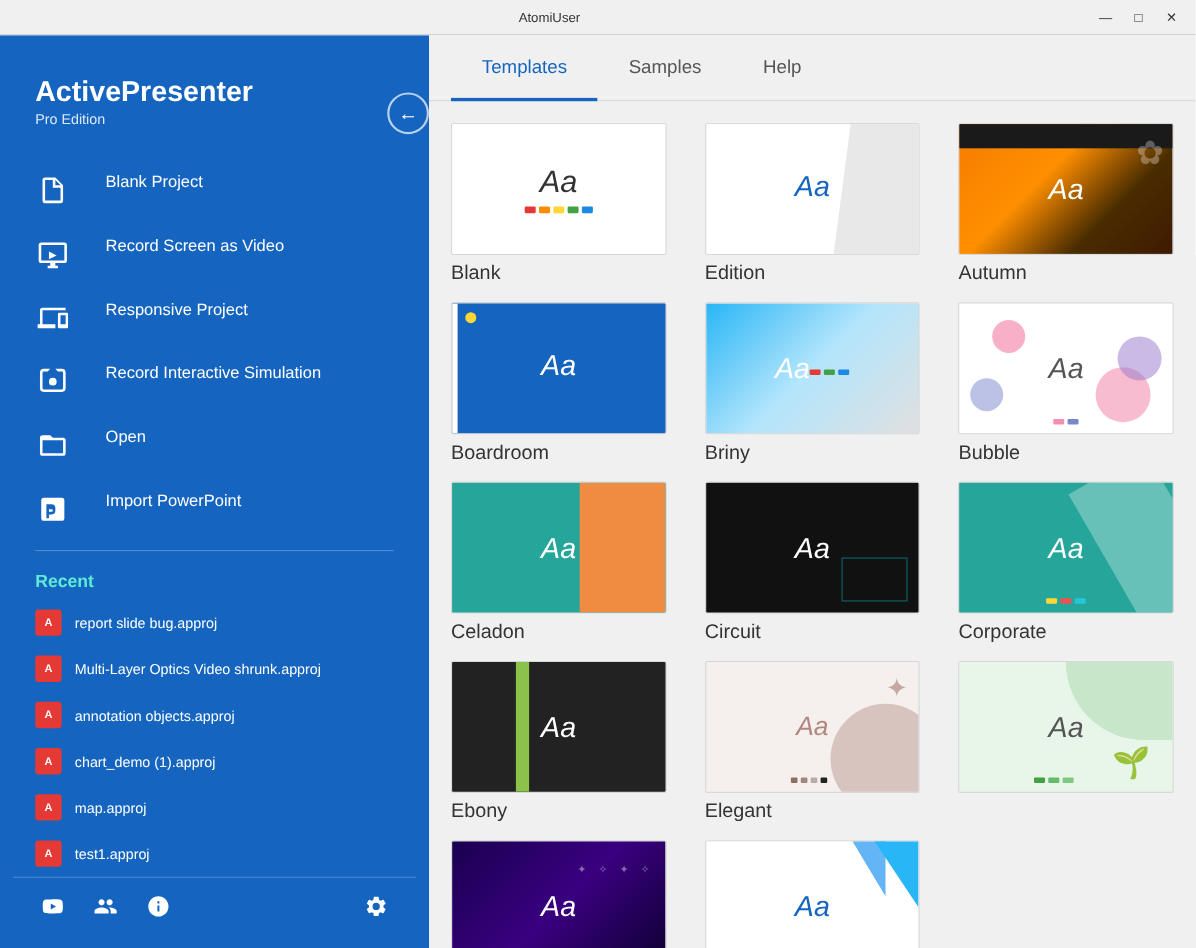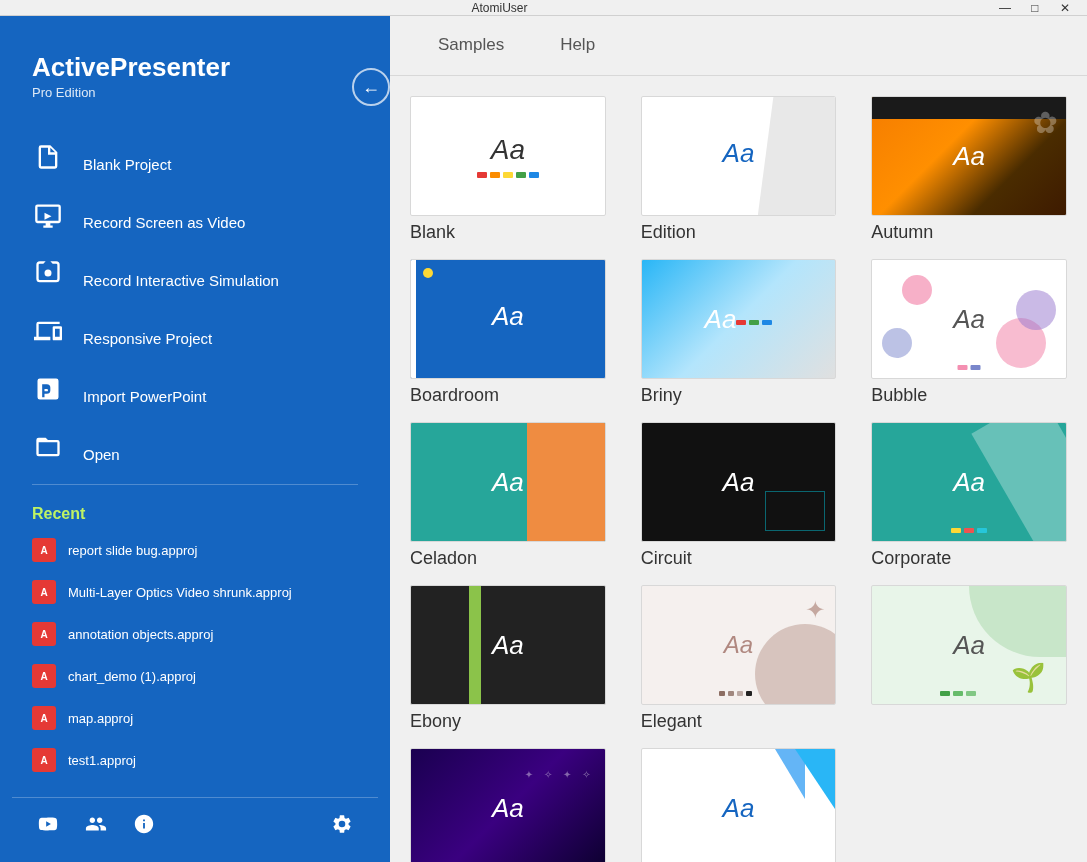--- a/index.html
+++ b/index.html
@@ -1,20 +1,20 @@
 <!DOCTYPE html>
 <html><head>
   <meta charset="utf-8">
   <style>
     * { margin: 0; padding: 0; box-sizing: border-box; }
     body { width: 1087px; height: 862px; font-family: 'Segoe UI', Arial, sans-serif; overflow: hidden; display: flex; flex-direction: column; }
 
     
     .title-bar {
-      height: 16px;
+      height: 32px;
       background: #f0f0f0;
       display: flex;
       align-items: center;
       justify-content: flex-end;
       padding: 0 8px;
       border-bottom: 1px solid #d0d0d0;
     }
     .title-bar-user {
       margin-right: auto;
       margin-left: auto;
@@ -91,22 +91,22 @@
       padding: 24px 20px 8px 20px;
     }
 
     .sidebar-nav {
       margin-top: 20px;
       padding: 0;
     }
 
     .sidebar-nav-item {
       display: flex;
-      align-items: flex-end;
-      gap: 19px;
+      align-items: flex-start;
+      gap: 32px;
       padding: 13px 20px;
       cursor: pointer;
       color: white;
       font-size: 15px;
       transition: background 0.15s;
     }
 
     .nav-icon {
       width: 32px;
       height: 32px;
@@ -125,21 +125,21 @@
     .sidebar-divider {
       height: 1px;
       background: rgba(255,255,255,0.25);
       margin: 8px 20px;
     }
 
     .recent-label {
       padding: 12px 20px 6px 20px;
       font-size: 16px;
       font-weight: 600;
-      color: #bef264;
+      color: #5eead4;
     }
 
     .recent-item {
       display: flex;
       align-items: center;
       gap: 12px;
       padding: 9px 20px;
       cursor: pointer;
       color: white;
       font-size: 13px;
@@ -585,51 +585,51 @@
           <svg viewBox="0 0 24 24">
               <path d="M21 3H3a2 2 0 00-2 2v12a2 2 0 002 2h7v2H8v2h8v-2h-2v-2h7a2 2 0 002-2V5a2 2 0 00-2-2zm0 14H3V5h18v12zM9 10l6 3-6 3V10z"></path>
             </svg>
         </div>
         <span>Record Screen as Video</span>
       </div>
 
       <div class="sidebar-nav-item">
         <div class="nav-icon">
           <svg viewBox="0 0 24 24">
-              <path d="M12 15a3 3 0 100-6 3 3 0 000 6zm7-13H5a3 3 0 00-3 3v12a3 3 0 003 3h14a3 3 0 003-3V5a3 3 0 00-3-3zm1 15a1 1 0 01-1 1H5a1 1 0 01-1-1V5a1 1 0 011-1h3l2-2h4l2 2h3a1 1 0 011 1v12z"></path>
+              <path d="M4 6h18V4H4a2 2 0 00-2 2v11H0v3h14v-3H4V6zm19 2h-6a1 1 0 00-1 1v10a1 1 0 001 1h6a1 1 0 001-1V9a1 1 0 00-1-1zm-1 9h-4v-7h4v7z"></path>
             </svg>
         </div>
-        <span>Record Interactive Simulation</span>
+        <span>Responsive Project</span>
       </div>
 
       <div class="sidebar-nav-item">
         <div class="nav-icon">
           <svg viewBox="0 0 24 24">
-              <path d="M4 6h18V4H4a2 2 0 00-2 2v11H0v3h14v-3H4V6zm19 2h-6a1 1 0 00-1 1v10a1 1 0 001 1h6a1 1 0 001-1V9a1 1 0 00-1-1zm-1 9h-4v-7h4v7z"></path>
+              <path d="M12 15a3 3 0 100-6 3 3 0 000 6zm7-13H5a3 3 0 00-3 3v12a3 3 0 003 3h14a3 3 0 003-3V5a3 3 0 00-3-3zm1 15a1 1 0 01-1 1H5a1 1 0 01-1-1V5a1 1 0 011-1h3l2-2h4l2 2h3a1 1 0 011 1v12z"></path>
             </svg>
         </div>
-        <span>Responsive Project</span>
+        <span>Record Interactive Simulation</span>
+      </div>
+
+      <div class="sidebar-nav-item">
+        <div class="nav-icon">
+          <svg viewBox="0 0 24 24">
+              <path d="M20 6h-8l-2-2H4a2 2 0 00-2 2v12a2 2 0 002 2h16a2 2 0 002-2V8a2 2 0 00-2-2zm0 12H4V8h16v10z"></path>
+            </svg>
+        </div>
+        <span>Open</span>
       </div>
 
       <div class="sidebar-nav-item">
         <div class="nav-icon">
           <svg viewBox="0 0 24 24">
               <path d="M19 3H5a2 2 0 00-2 2v14a2 2 0 002 2h14a2 2 0 002-2V5a2 2 0 00-2-2zm-5 10a3 3 0 01-3 3H9v3H7V8h4a3 3 0 013 3v2zm-5 1h2a1 1 0 000-2H9v2z"></path>
             </svg>
         </div>
         <span>Import PowerPoint</span>
-      </div>
-
-      <div class="sidebar-nav-item">
-        <div class="nav-icon">
-          <svg viewBox="0 0 24 24">
-              <path d="M20 6h-8l-2-2H4a2 2 0 00-2 2v12a2 2 0 002 2h16a2 2 0 002-2V8a2 2 0 00-2-2zm0 12H4V8h16v10z"></path>
-            </svg>
-        </div>
-        <span>Open</span>
       </div>
     </div>
 
     <div class="sidebar-divider"></div>
 
     <div class="recent-label">Recent</div>
 
     <div>
       <div class="recent-item">
         <div class="recent-icon">A</div>
@@ -678,20 +678,21 @@
       <div class="footer-icon-btn">
         <svg width="22" height="22" viewBox="0 0 24 24" fill="white">
             <path d="M19.14 12.94c.04-.3.06-.61.06-.94 0-.32-.02-.64-.07-.94l2.03-1.58a.49.49 0 00.12-.61l-1.92-3.32a.488.488 0 00-.59-.22l-2.39.96a7.01 7.01 0 00-1.62-.94l-.36-2.54a.484.484 0 00-.48-.41h-3.84c-.24 0-.43.17-.47.41l-.36 2.54c-.59.24-1.13.57-1.62.94l-2.39-.96a.48.48 0 00-.59.22L2.74 8.87a.47.47 0 00.12.61l2.03 1.58c-.05.3-.09.63-.09.94s.02.64.07.94l-2.03 1.58a.49.49 0 00-.12.61l1.92 3.32c.12.22.37.29.59.22l2.39-.96c.5.38 1.03.7 1.62.94l.36 2.54c.05.24.24.41.48.41h3.84c.24 0 .44-.17.47-.41l.36-2.54c.59-.24 1.13-.56 1.62-.94l2.39.96c.22.08.47 0 .59-.22l1.92-3.32a.47.47 0 00-.12-.61l-2.01-1.58zM12 15.6a3.6 3.6 0 110-7.2 3.6 3.6 0 010 7.2z"></path>
           </svg>
       </div>
     </div>
   </div>
 
   <div class="right-panel">
     <div class="tabs-bar">
+      <button class="tab-btn active">Templates</button>
       <button class="tab-btn">Samples</button>
       <button class="tab-btn">Help</button>
     </div>
 
     <div class="templates-grid">
 
       <div class="template-card">
         <div class="template-thumb thumb-blank">
           <span class="aa">Aa</span>
           <div class="dots">

